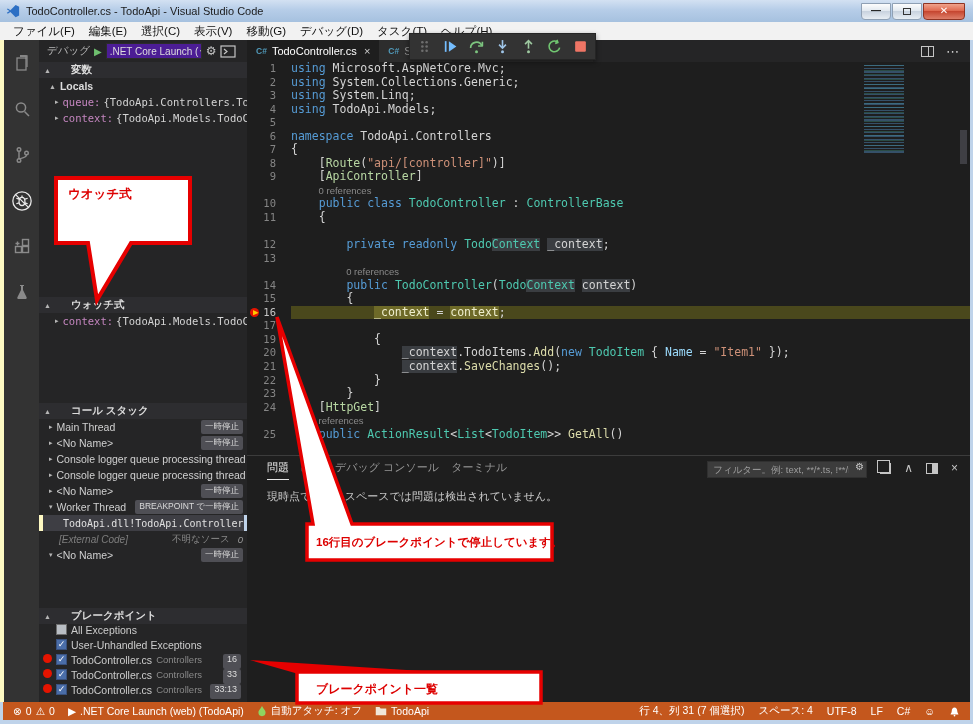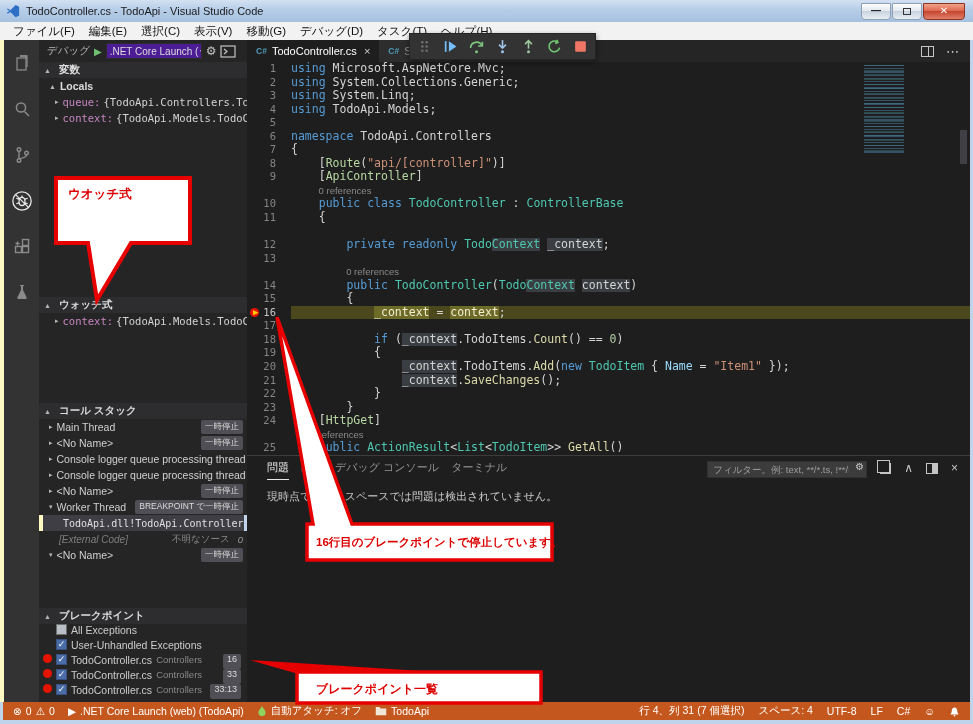--- a/index.html
+++ b/index.html
@@ -20,21 +20,21 @@
 .activitybar{width:35px;background:#333333;display:flex;flex-direction:column;align-items:center;padding-top:12px;gap:24px;flex:none}
 .act-icon{width:22px;height:22px;display:flex;align-items:center;justify-content:center}
 
 .sidebar{width:208px;background:#252526;position:relative;color:#ccc;flex:none;overflow:hidden}
 .sb-header{height:22px;display:flex;align-items:center;padding:0 4px 0 8px;gap:4px;font-size:10.5px;color:#b8b8b8}
 .play-ic{color:#6fc06f;font-size:10px}
 .launch-select{background:#4c1d95;border:1px solid #2c2c2c;height:16px;display:flex;align-items:center;font-size:10px;color:#ddd;padding:0 3px;width:96px;justify-content:space-between;white-space:nowrap;overflow:hidden}
 .gear-ic{color:#c5c5c5;font-size:12px}
 .sb-body{position:absolute;top:22px;left:0;right:0;bottom:0}
 .sec{position:absolute;left:0;right:0}
-.sec-h{height:16px;background:#2d2d30;display:flex;align-items:center;gap:8px;padding-left:5px;font-size:10.5px;font-weight:bold;color:#dcdcdc}
+.sec-h{height:16px;background:#2d2d30;display:flex;align-items:center;gap:20px;padding-left:5px;font-size:10.5px;font-weight:bold;color:#dcdcdc}
 .tri{font-size:7px;color:#b5b5b5}
 .subhead{height:16px;display:flex;align-items:center;gap:4px;padding-left:10px;font-size:10.5px;font-weight:bold;color:#ddd}
 .srow{height:16px;display:flex;align-items:center;gap:3px;padding-left:16px;white-space:nowrap;overflow:hidden}
 .srow .tri{padding-right:1px}
 .vname{color:#c586c0;font-family:"DejaVu Sans Mono",monospace;font-size:10.5px}
 .vval{color:#d4d4d4;font-family:"DejaVu Sans Mono",monospace;font-size:10.5px}
 .cs-row{height:16px;display:flex;align-items:center;gap:4px;font-size:10.5px;padding:0 4px 0 10px;white-space:nowrap;overflow:hidden;color:#d0d0d0}
 .cs-row .badge{margin-left:auto;background:#4f4f55;color:#dadada;font-size:8.5px;padding:1px 4px;border-radius:2px;flex:none}
 .cs-row.frame{padding-left:20px;font-size:10px;font-family:"DejaVu Sans Mono",monospace;color:#e0e0e0}
 .cs-row.selected{background:#3e3e44}
@@ -454,24 +454,20 @@
             <div class="gut"><span class="lnum">15</span></div>
             <div class="cnt"><span class="p">        {</span></div>
           </div>
           <div class="crow cur">
             <div class="gut"><span class="bpdot"></span><span class="bparrow">▶</span><span class="lnum">16</span></div>
             <div class="cnt"><span class="p">            </span><span class="p sel">_context</span><span class="p"> = </span><span class="p sel">context</span><span class="p">;</span></div>
           </div>
           <div class="crow">
             <div class="gut"><span class="lnum">17</span></div>
             <div class="cnt"></div>
-          </div>
-          <div class="crow">
-            <div class="gut"><span class="lnum">18</span></div>
-            <div class="cnt"><span class="p">            </span><span class="k">if</span><span class="p"> (</span><span class="p hl">_context</span><span class="p">.TodoItems.</span><span class="m">Count</span><span class="p">() == </span><span class="num">0</span><span class="p">)</span></div>
           </div>
           <div class="crow">
             <div class="gut"><span class="lnum">19</span></div>
             <div class="cnt"><span class="p">            {</span></div>
           </div>
           <div class="crow">
             <div class="gut"><span class="lnum">20</span></div>
             <div class="cnt"><span class="p">                </span><span class="p hl">_context</span><span class="p">.TodoItems.</span><span class="m">Add</span><span class="p">(</span><span class="k">new</span><span class="p"> </span><span class="t">TodoItem</span><span class="p"> { </span><span class="pr">Name</span><span class="p"> = </span><span class="s">"Item1"</span><span class="p"> });</span></div>
           </div>
           <div class="crow">

